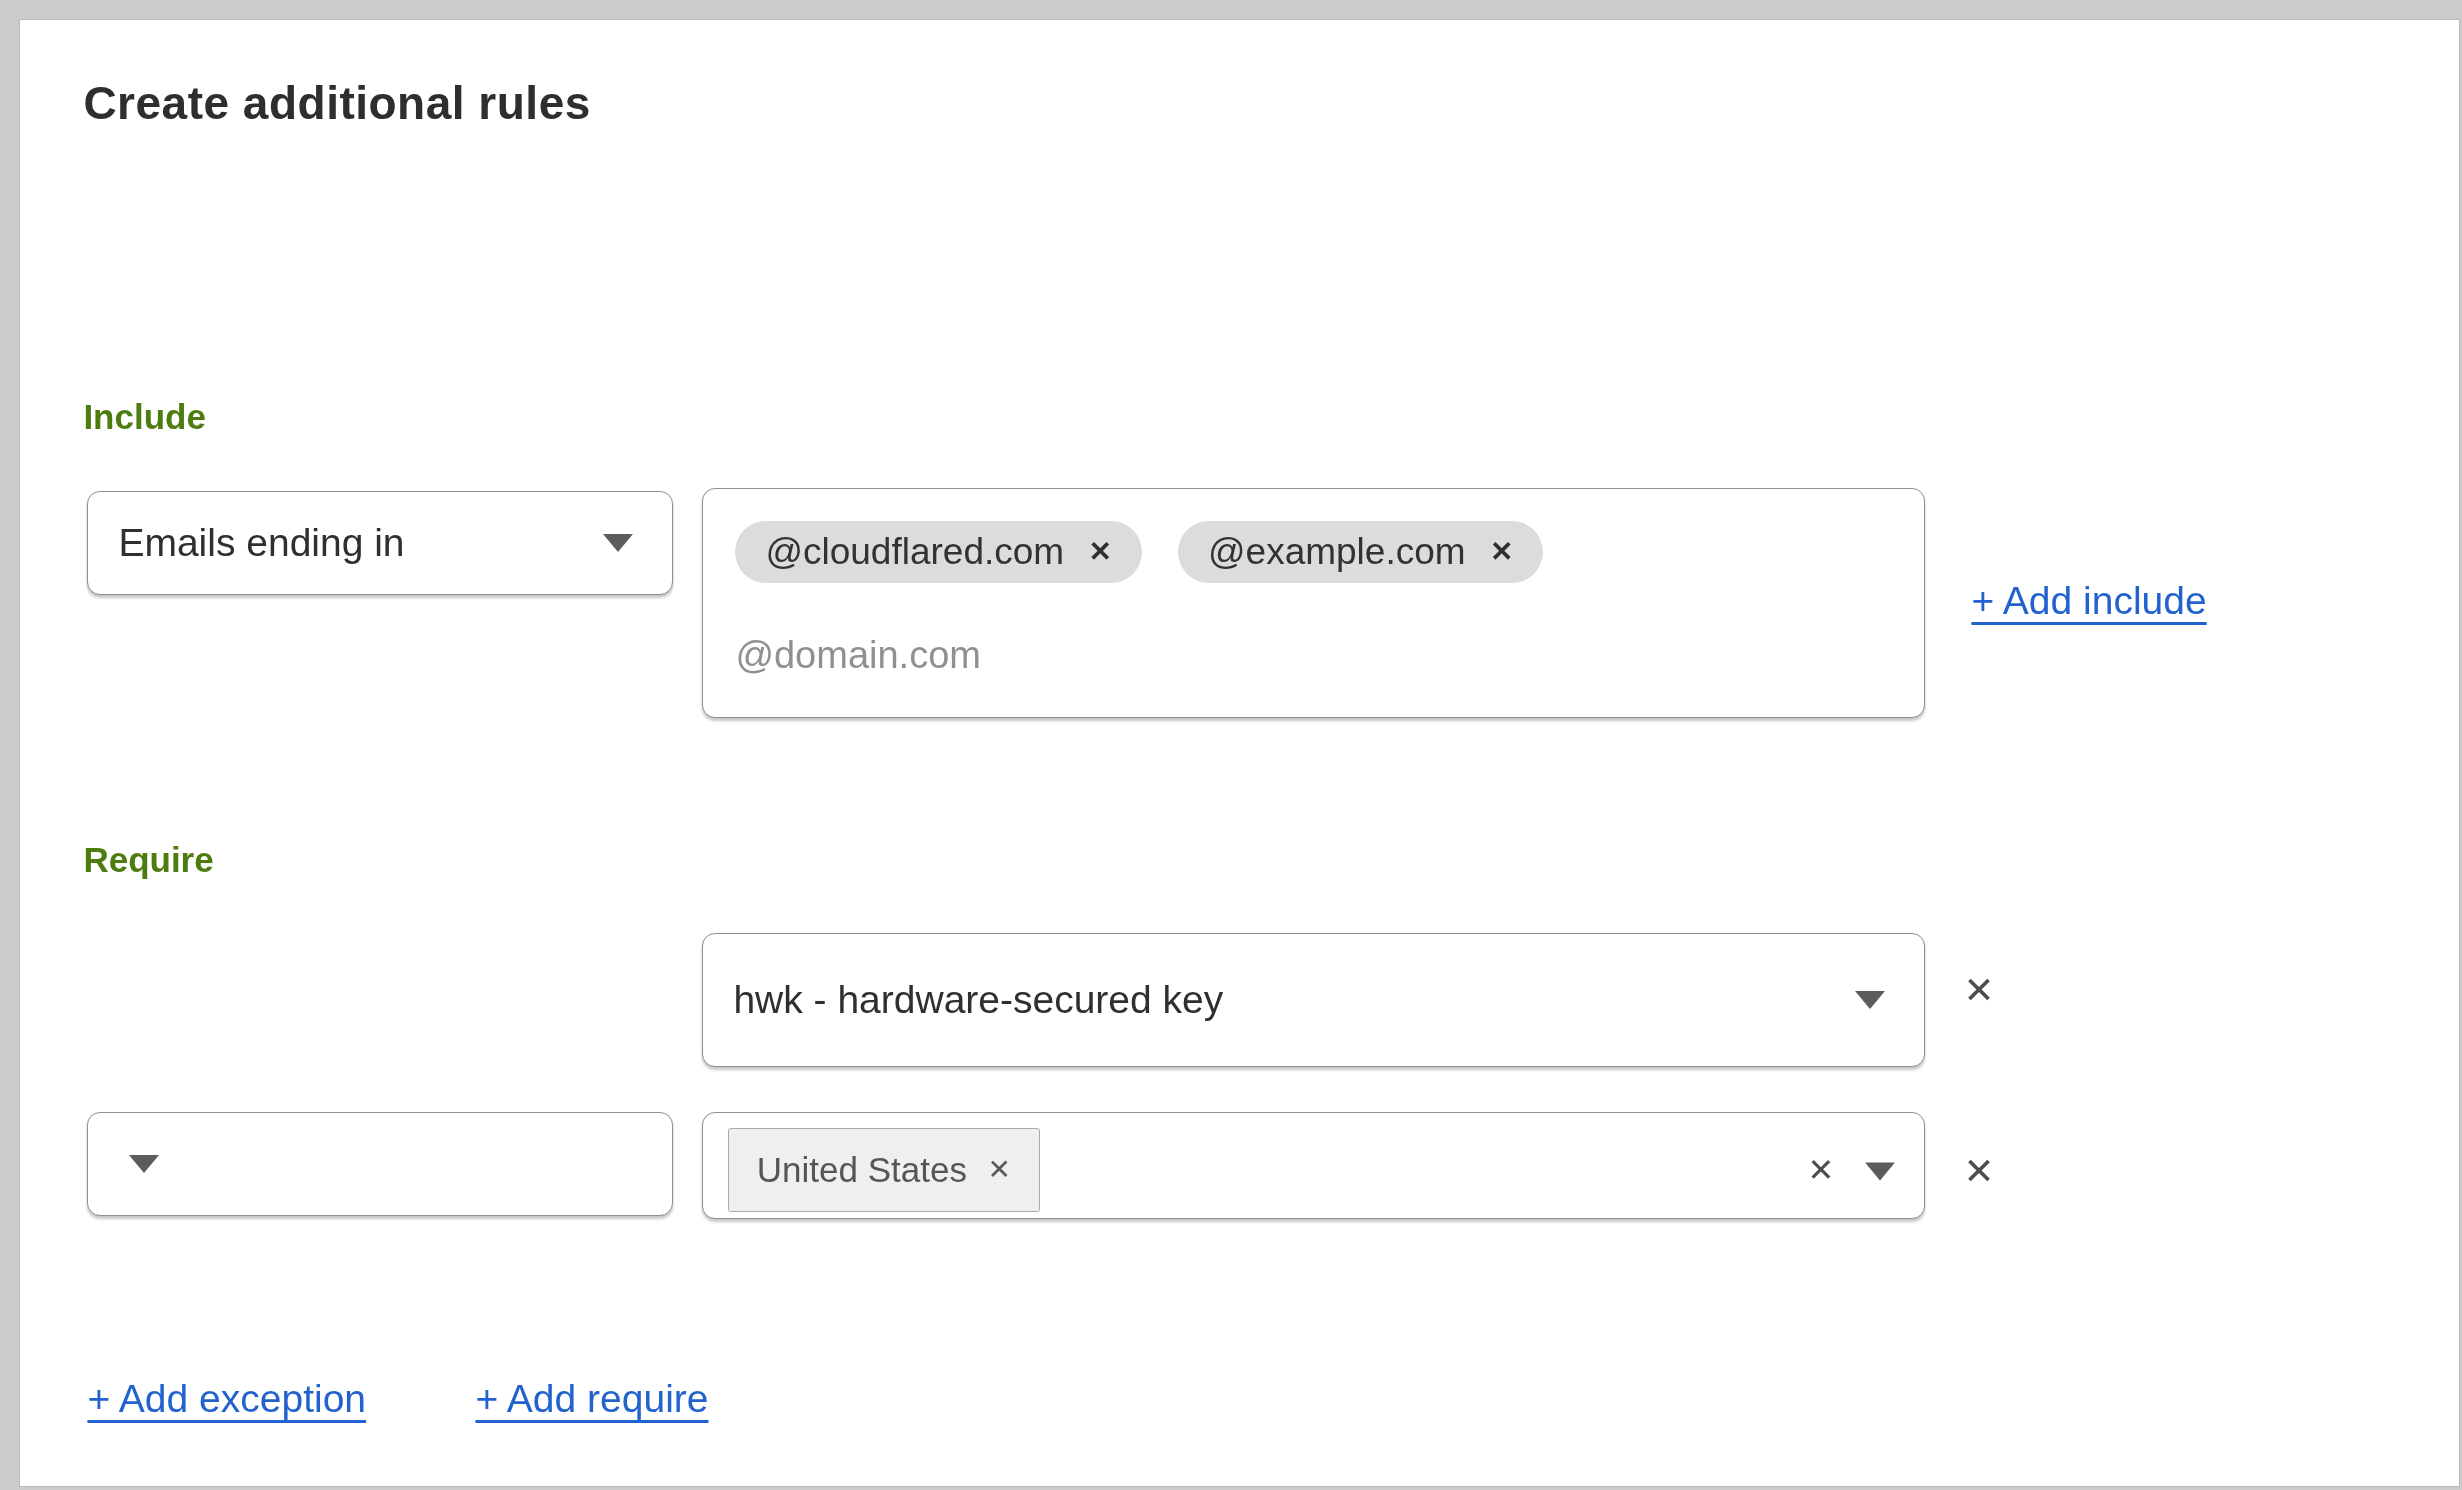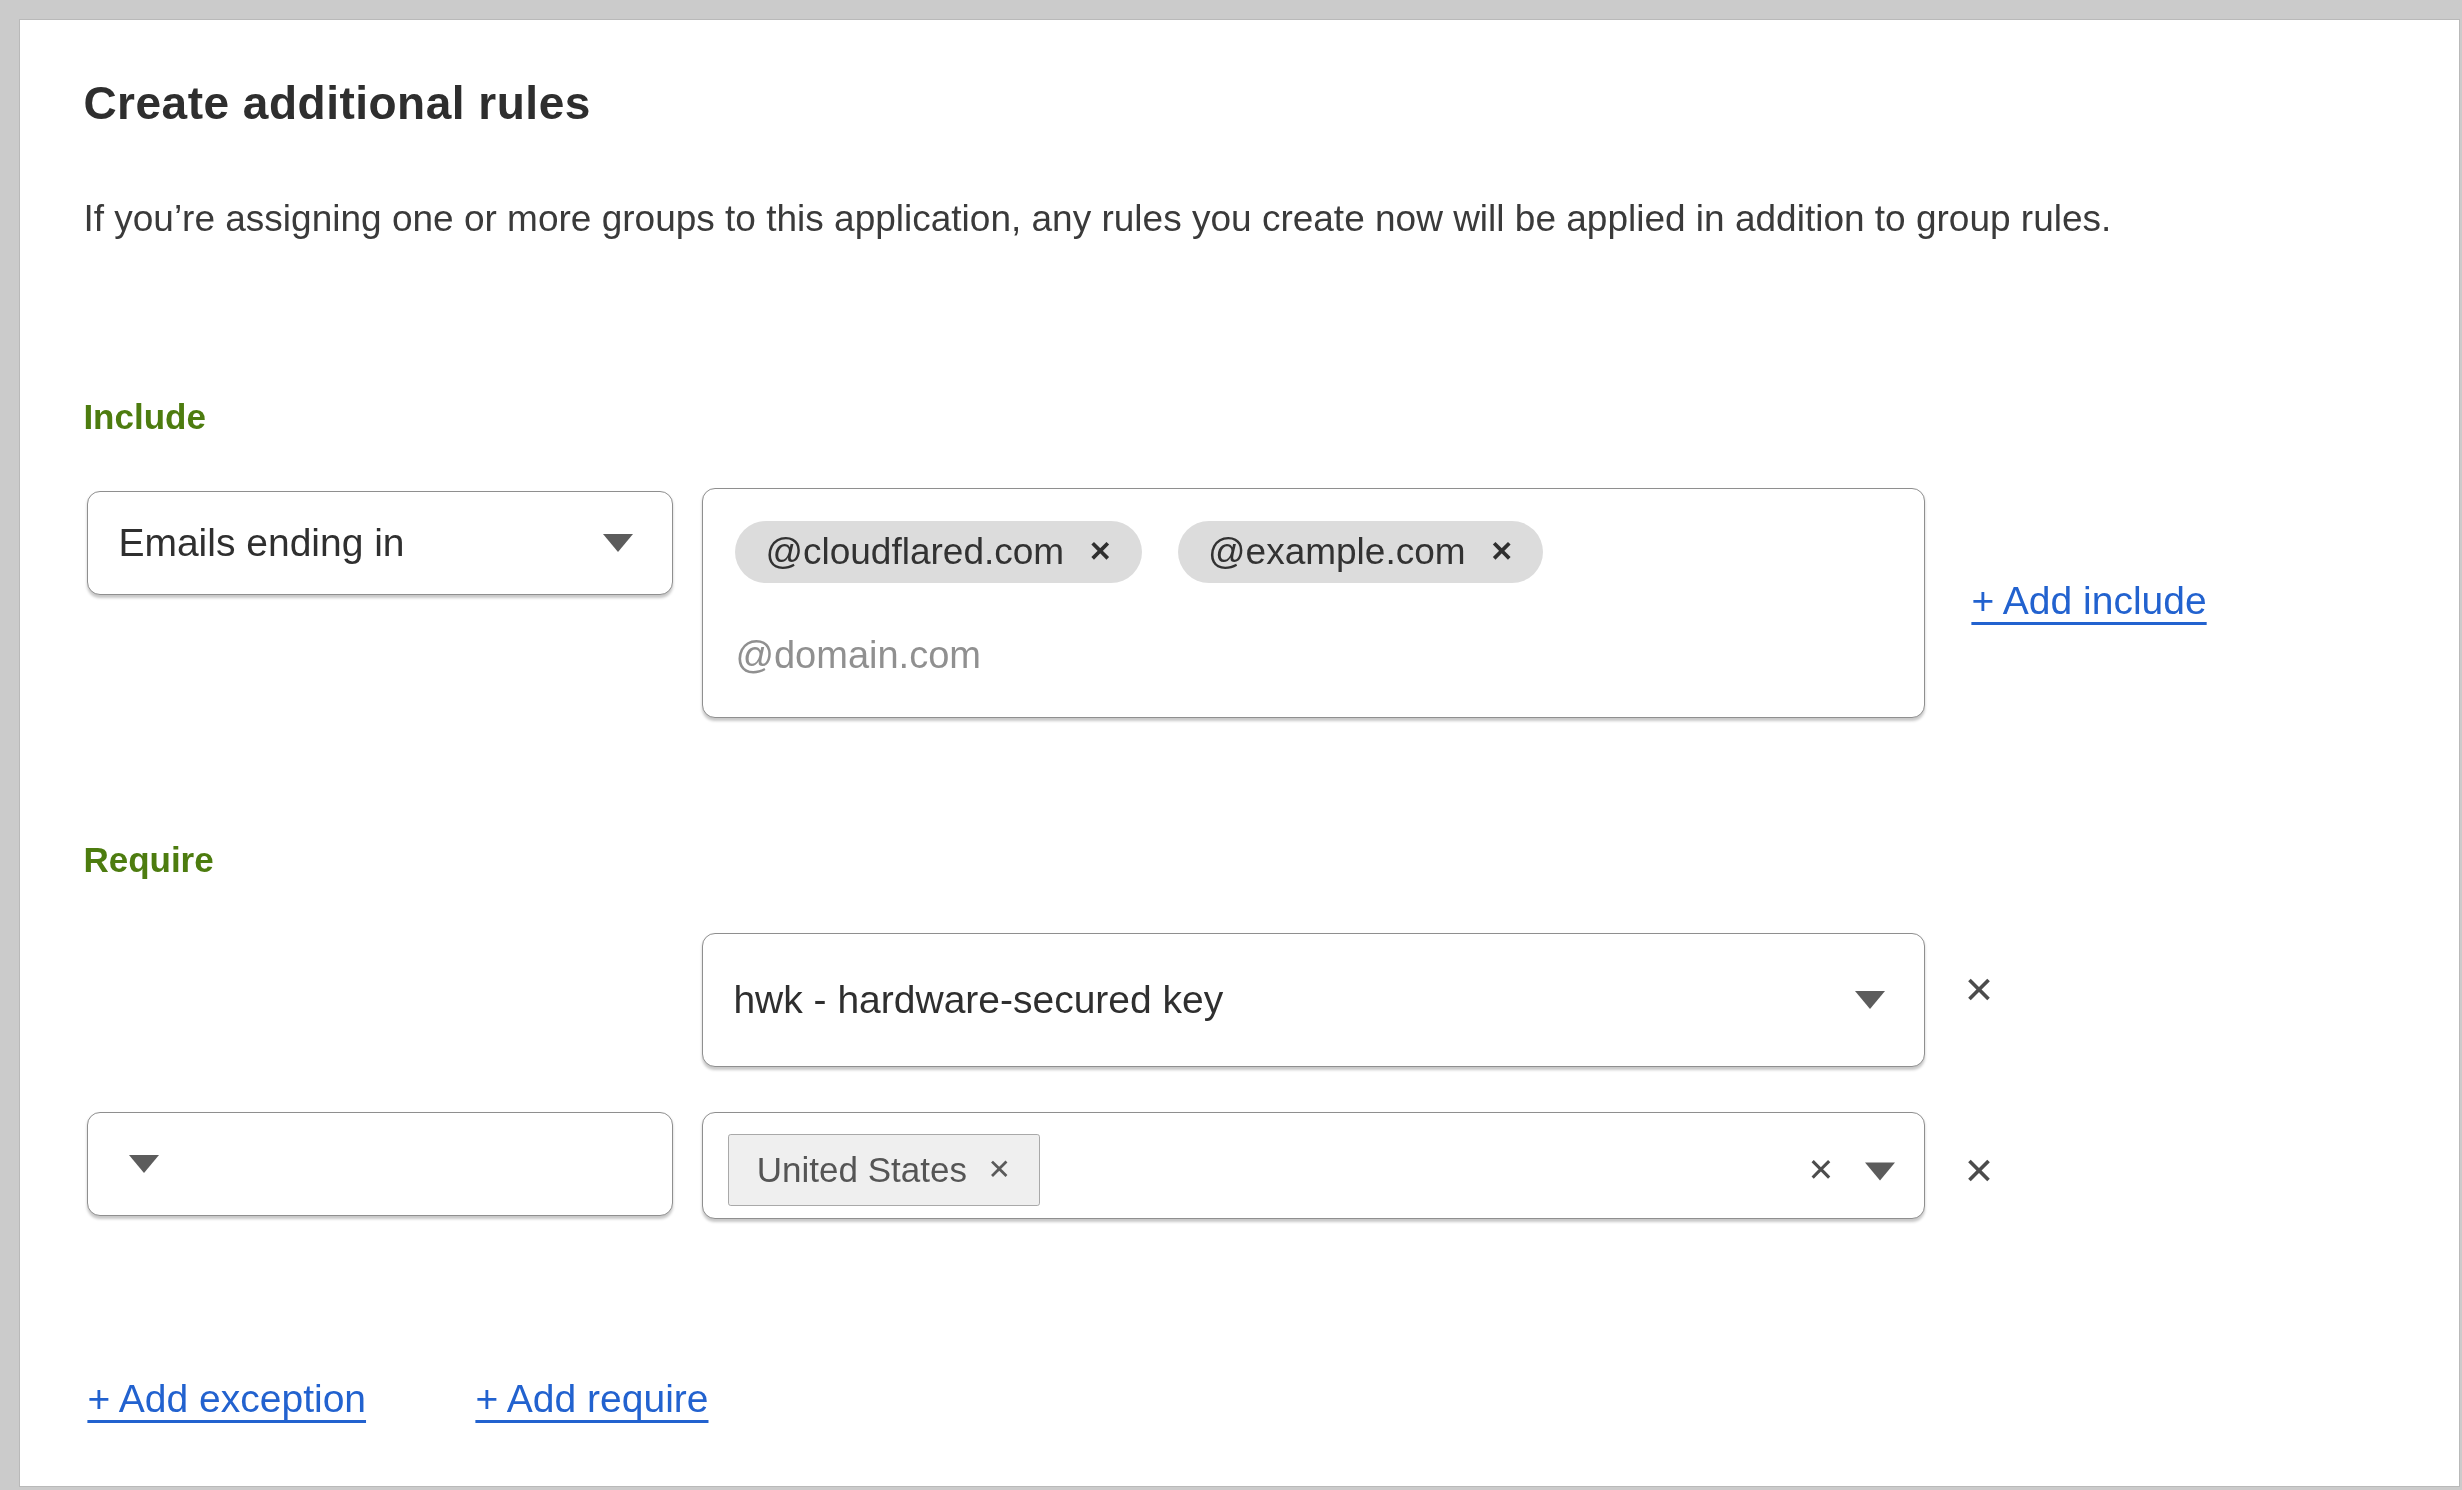--- a/index.html
+++ b/index.html
@@ -89,21 +89,21 @@
     border: none; outline: none; background: transparent;
     font-family: Liberation Sans, sans-serif;
     font-size: 38px; color: #333;
   }
   .token-input::placeholder { color: #909090; opacity: 1; }
 
   
   .ustag {
     position: absolute; left: 20.4px; top: 50%; transform: translateY(-50%);
     display: inline-flex; align-items: center;
-    height: 72px; padding: 0 24px;
+    height: 84px; padding: 0 24px;
     background: #efefef; border: 1.9px solid #a9a9a9; border-radius: 2.8px;
     font-size: 35px; color: #555;
     white-space: nowrap;
   }
   .ustag .x {
     margin-left: 16.7px; font-size: 28px; color: #5a5a5a;
     font-weight: 400; cursor: pointer; line-height: 1;
   }
   .clear-x {
     position: absolute; left: 1100px; top: 50%; transform: translateY(-50%);
@@ -134,21 +134,20 @@
   .link-add-exception { left: 63px;  top: 1353px; }
   .link-add-require   { left: 451px; top: 1353px; }
 </style>
 </head>
 <body>
 
 <div class="panel">
 
   <h1 class="page-title">Create additional rules</h1>
 
-  <p class="page-desc">If you’re assigning one or more groups to this application, any rules you create now will be applied in addition to group rules.</p>
 
   <div class="section-label label-include">Include</div>
 
   <div class="ctl select sel-narrow row1-select">
     <span class="value">Emails ending in</span>
     <span class="chevron"></span>
   </div>
 
   <div class="ctl row1-box">
     <div class="tokens">

